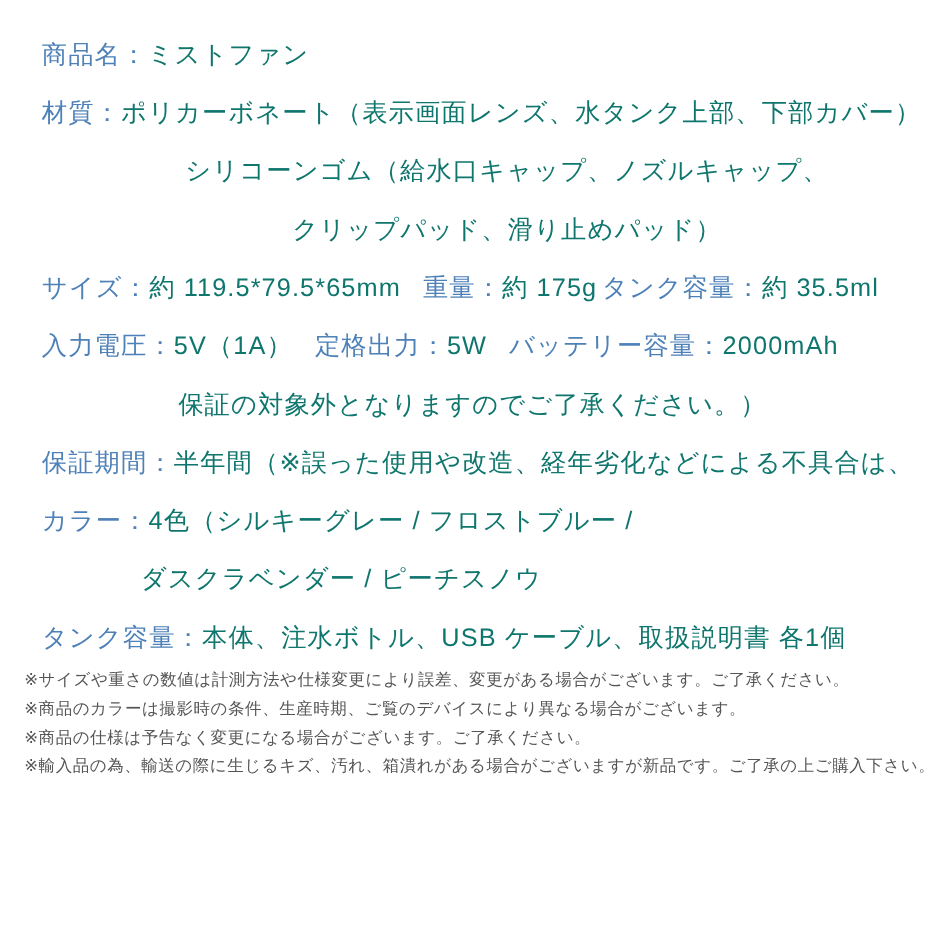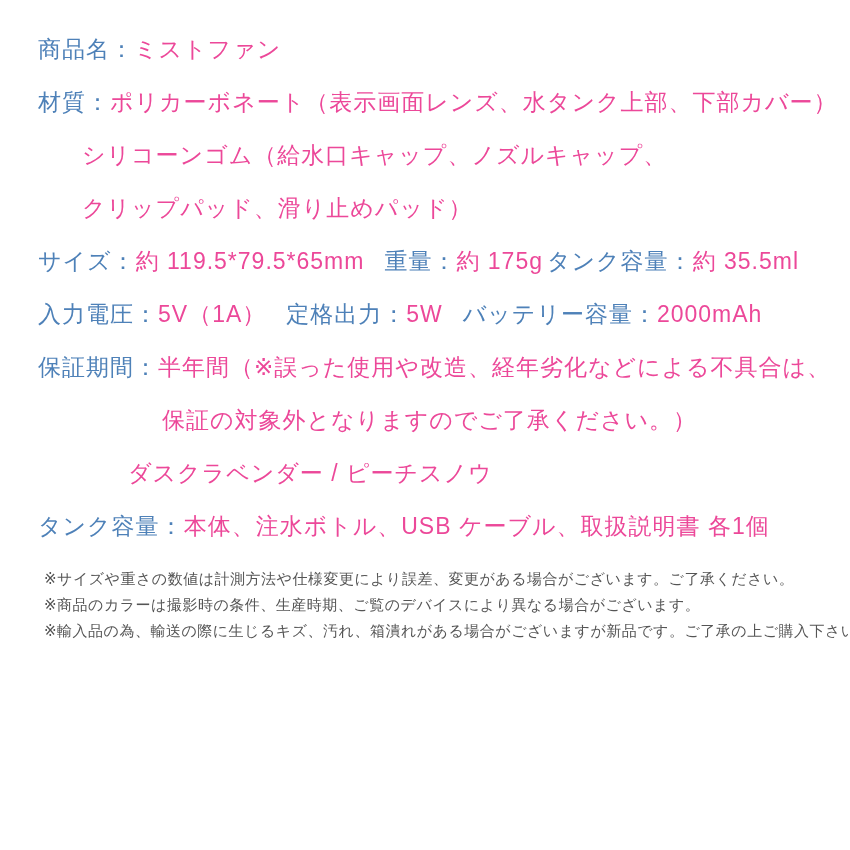--- a/index.html
+++ b/index.html
@@ -24,31 +24,30 @@
     line-height: 53px;
     font-size: 23px;
     letter-spacing: 1px;
     white-space: nowrap;
   }
   .lbl {
     color: #4e81b8;
     margin-left: 20px;
   }
   .val {
-    color: #ec4899;
+    color: #0f766e;
   }
-  .cont-material   { padding-left: 64px; }
+  .cont-material   { padding-left: 64px; text-align: center; }
   .cont-warranty   { padding-left: 144px; }
   .cont-color      { padding-left: 110px; }
   .gap-md { }
   .gap-sm { margin-left: 4px; }
   .gap-lg { }
   .notes {
-    margin-top: 13px;
-    padding-left: 44px;
+    padding-left: 22px;
   }
   .note-line {
     font-size: 15px;
     line-height: 26px;
     letter-spacing: 0.5px;
     color: #555555;
     white-space: nowrap;
   }
 </style>
 </head>
@@ -76,37 +75,41 @@
 
     <div class="row">
       <span class="lbl">サイズ：</span><span class="val">約 119.5*79.5*65mm</span><span class="lbl gap-md">重量：</span><span class="val">約 175g</span><span class="lbl gap-sm">タンク容量：</span><span class="val">約 35.5ml</span>
     </div>
 
     <div class="row">
       <span class="lbl">入力電圧：</span><span class="val">5V（1A）</span><span class="lbl gap-lg">定格出力：</span><span class="val">5W</span><span class="lbl gap-lg">バッテリー容量：</span><span class="val">2000mAh</span>
     </div>
 
 
+    <div class="row cont-warranty">
+      <span class="val">保証の対象外となりますのでご了承ください。）</span>
+    </div>
+
     <div class="row">
       <span class="lbl">保証期間：</span><span class="val">半年間（※誤った使用や改造、経年劣化などによる不具合は、</span>
     </div>
 
-    <div class="row cont-warranty">
-      <span class="val">保証の対象外となりますのでご了承ください。）</span>
+    <div class="row">
+      <span class="lbl">カラー：</span><span class="val">4色（シルキーグレー / フロストブルー /</span>
     </div>
-
 
     <div class="row cont-color">
       <span class="val">ダスクラベンダー / ピーチスノウ</span>
     </div>
 
     <div class="row">
       <span class="lbl">タンク容量：</span><span class="val">本体、注水ボトル、USB ケーブル、取扱説明書 各1個</span>
     </div>
 
   </div>
 
   <div class="notes">
     <div class="note-line">※サイズや重さの数値は計測方法や仕様変更により誤差、変更がある場合がございます。ご了承ください。</div>
     <div class="note-line">※商品のカラーは撮影時の条件、生産時期、ご覧のデバイスにより異なる場合がございます。</div>
+    <div class="note-line">※商品の仕様は予告なく変更になる場合がございます。ご了承ください。</div>
     <div class="note-line">※輸入品の為、輸送の際に生じるキズ、汚れ、箱潰れがある場合がございますが新品です。ご了承の上ご購入下さい。</div>
   </div>
 </div>
 
 </body></html>

